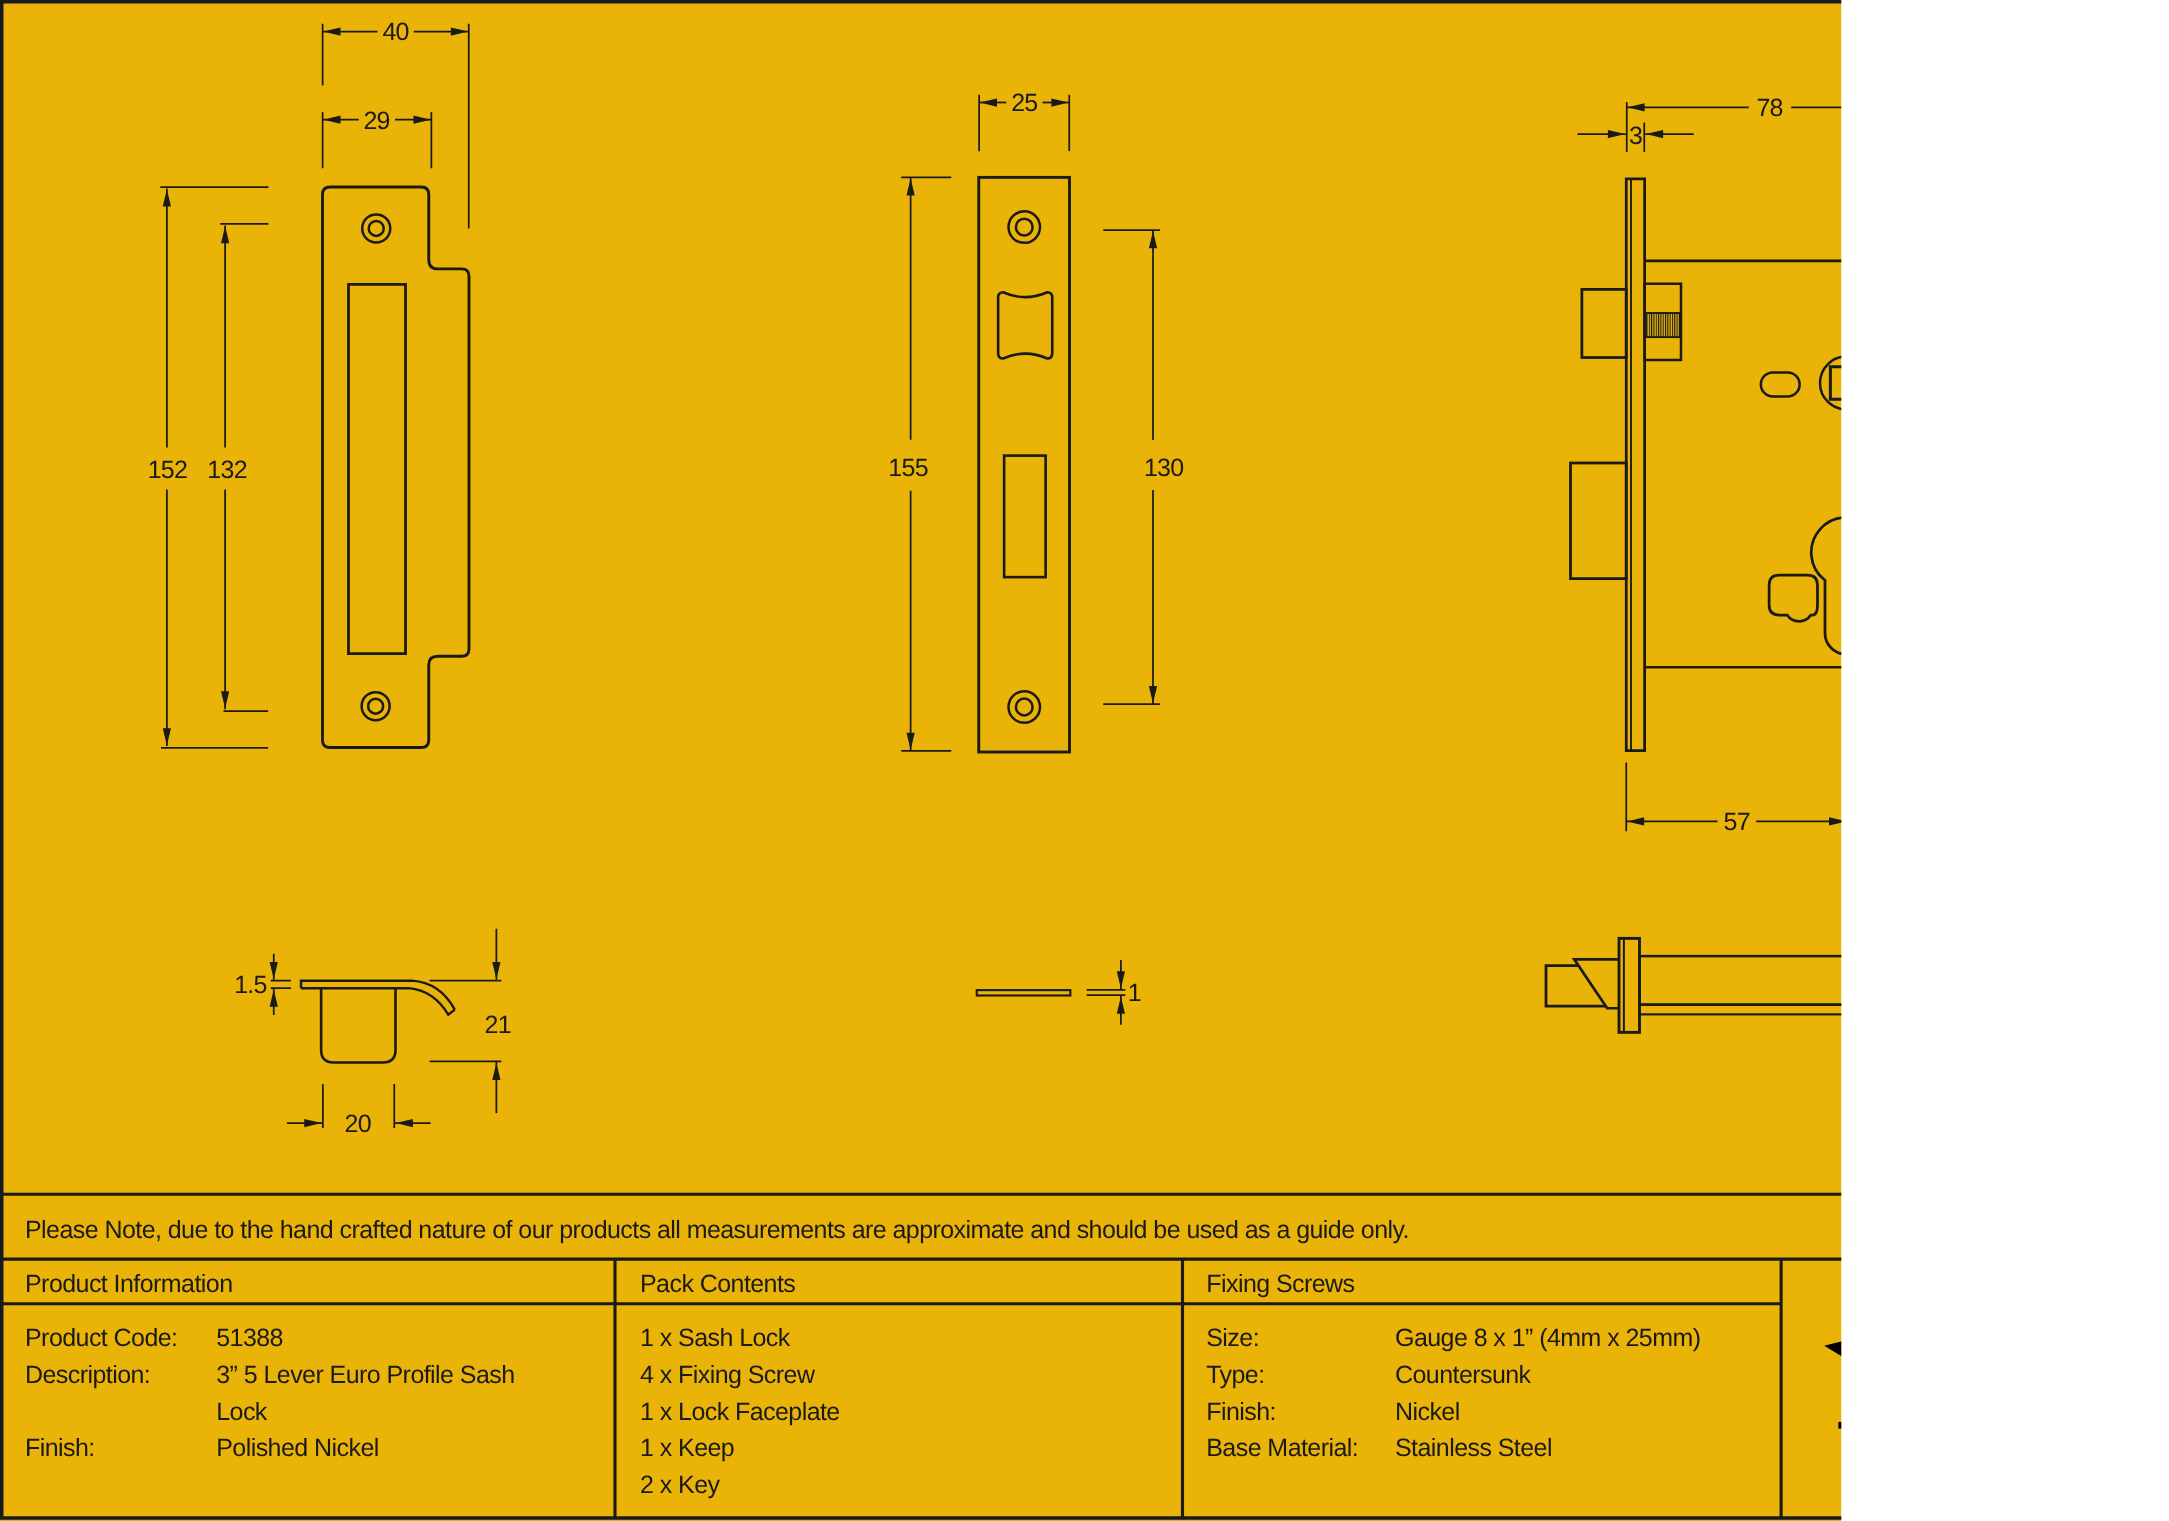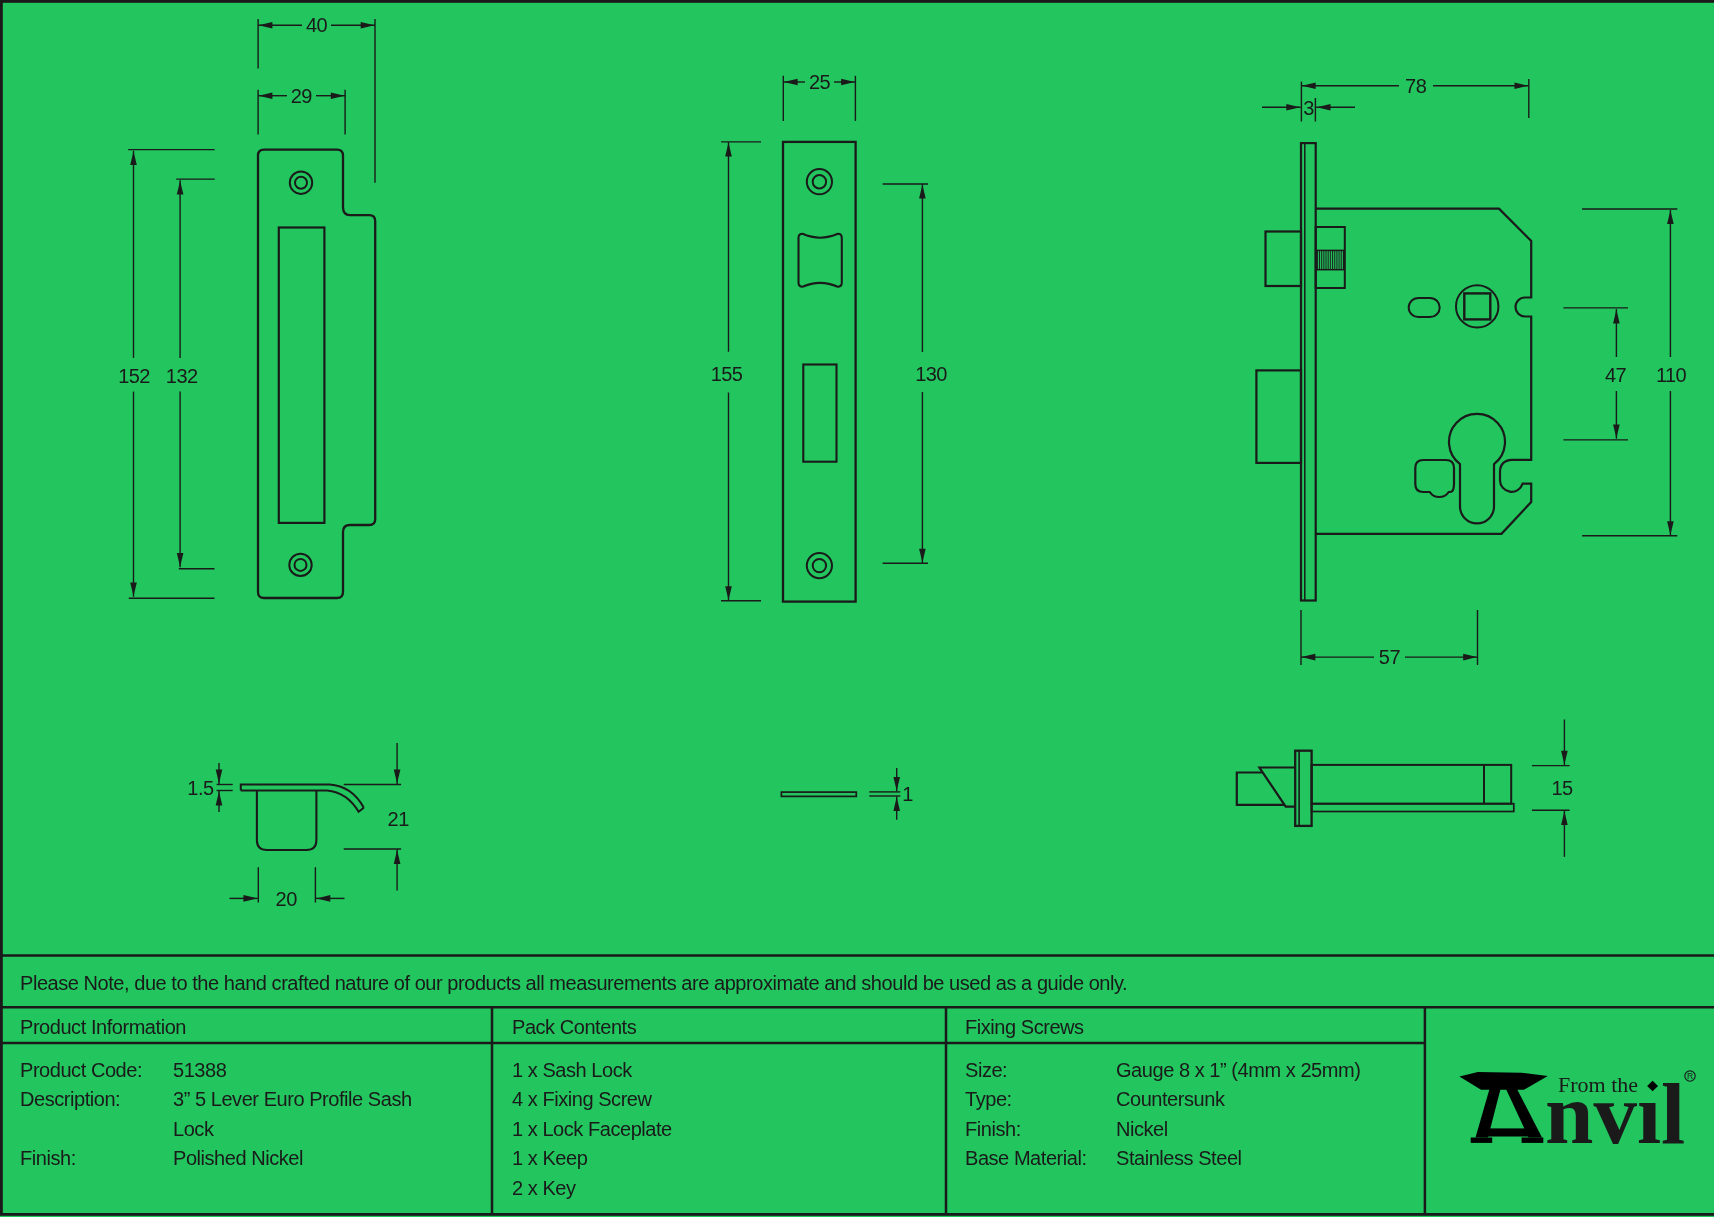--- a/index.html
+++ b/index.html
@@ -1,15 +1,15 @@
 <!DOCTYPE html>
 <html><head><meta charset="utf-8">
 <style>
 html,body{margin:0;padding:0;background:#fff;}
-#page{position:relative;width:1714px;height:1217px;background:#22c55e;overflow:hidden;
+#page{position:relative;width:1473px;height:1217px;background:#eab308;overflow:hidden;
 font-family:"Liberation Sans",sans-serif;}
 svg text{font-family:"Liberation Sans",sans-serif;fill:#1a1a1a;}
 .dim{font-size:20px;letter-spacing:-0.55px;}
 .tbl{font-size:20px;letter-spacing:-0.45px;}
 </style></head><body>
 <div id="page">
 <svg width="1735" height="1217" viewBox="0 0 1735 1217">
 <defs>
 <marker id="arr" markerWidth="14" markerHeight="9" refX="0.5" refY="0" orient="auto-start-reverse" markerUnits="userSpaceOnUse" overflow="visible">
 <path d="M0 0 L-13.8 3.3 L-13.8 -3.3 Z" fill="#1a1a1a"></path>

